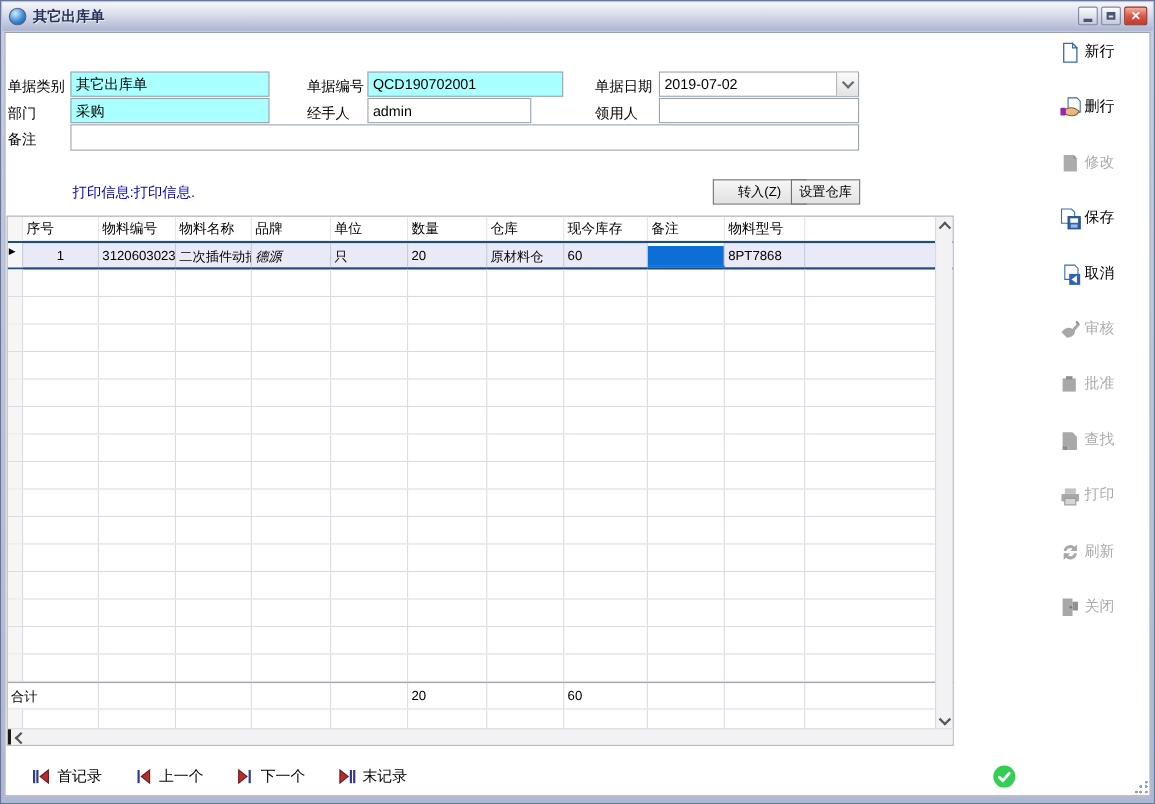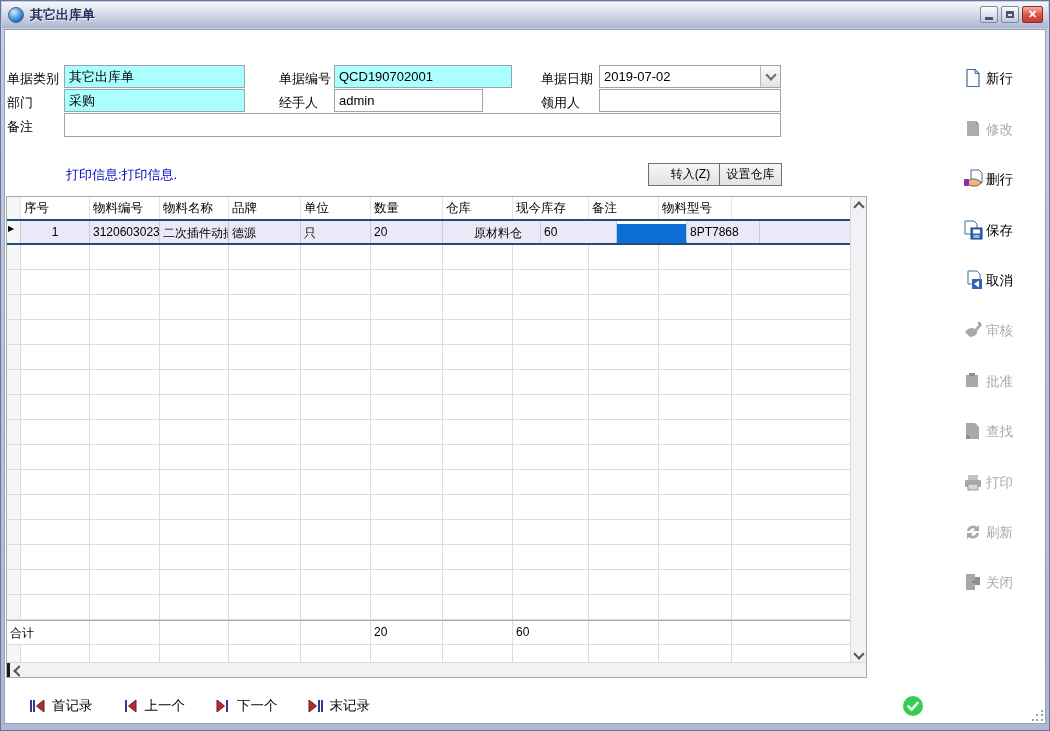--- a/index.html
+++ b/index.html
@@ -33,21 +33,21 @@
   .grow.sel .gcell{border-right-color:#C9C9DE;}
   .gcell.selcell{background:linear-gradient(#fff 0,#fff 3px,#0D6FD6 3px);border-bottom:2px solid #0D6FD6;}
   .gcell.num{text-align:center;padding-left:0;}
   .vsb{position:absolute;top:0;right:0;width:16px;height:467px;background:#F2F2F4;border-left:1px solid #D9D9DE;box-sizing:border-box;}
   .hsb{position:absolute;left:0;bottom:0;width:899px;height:15px;background:#F2F2F4;border-top:1px solid #D9D9DE;box-sizing:border-box;}
   .sb-arrow{position:absolute;display:flex;align-items:center;justify-content:center;width:15px;height:15px;color:#505050;}
   .chev2{width:6px;height:6px;border-right:2px solid #555;border-bottom:2px solid #555;}
   .hsb-mark{position:absolute;left:0;top:0;width:3px;height:14px;background:#1A1A1A;}
   
   .sidebar{position:absolute;left:936px;top:8px;width:106px;display:grid;grid-auto-rows:50.4px;}
-  .side-btn{display:flex;align-items:flex-end;padding-left:22px;cursor:default;}
+  .side-btn{display:flex;align-items:flex-start;padding-left:22px;cursor:default;}
   .side-btn .sicon{width:20px;height:20px;margin-right:3px;flex:0 0 auto;}
   .side-btn .slabel{font-size:13.5px;color:#000;}
   .side-btn.disabled .slabel{color:#ABABAB;}
   
   .navbar{position:absolute;left:24px;top:666px;height:20px;display:flex;gap:29px;align-items:center;}
   .nav-item{display:flex;align-items:center;cursor:default;}
   .nav-item .nicon{width:17px;height:14px;margin-right:6px;flex:0 0 auto;}
   .nav-item .nlabel{font-size:13.5px;color:#000;}
   .status-ok{position:absolute;left:897px;top:665px;width:22px;height:22px;}
   .grip{position:absolute;right:1px;bottom:1px;width:13px;height:13px;
@@ -120,24 +120,24 @@
             <div class="gcell" style="width: 76px;">现今库存</div>
             <div class="gcell" style="width: 70px;">备注</div>
             <div class="gcell" style="width: 73px;">物料型号</div>
             <div class="gcell" style="width: 171px; flex: 1 1 auto;"></div>
           </div>
           <div class="grow sel">
             <div class="gcell ind" style="width: 14px;">▶</div>
             <div class="gcell num" style="width: 69px;">1</div>
             <div class="gcell" style="width: 70px;">3120603023</div>
             <div class="gcell" style="width: 69px;">二次插件动插</div>
-            <div class="gcell" style="width: 72px;">德源</div>
+            <div class="gcell" style="width: 72px; font-style: italic;">德源</div>
             <div class="gcell" style="width: 70px;">只</div>
             <div class="gcell" style="width: 72px;">20</div>
-            <div class="gcell" style="width: 70px; margin-left: 28px;">原材料仓</div>
+            <div class="gcell" style="width: 70px;">原材料仓</div>
             <div class="gcell" style="width: 76px;">60</div>
             <div class="gcell selcell" style="width: 70px;"></div>
             <div class="gcell" style="width: 73px;">8PT7868</div>
             <div class="gcell" style="width: 171px; flex: 1 1 auto;"></div>
           </div>
           <div class="grow">
             <div class="gcell ind" style="width: 14px;"></div>
             <div class="gcell" style="width: 69px;"></div>
             <div class="gcell" style="width: 70px;"></div>
             <div class="gcell" style="width: 69px;"></div>
@@ -394,34 +394,34 @@
     </div>
 
     <div class="sidebar" id="sidebar">
         <div class="side-btn">
           <span class="sicon"><svg viewBox="0 0 20 20">
               <path d="M4 1.5h8l4 4v13H4z" fill="#fff" stroke="#3A6EA5" stroke-width="1.2"></path>
               <path d="M12 1.5l4 4h-4z" fill="#D9E6F7" stroke="#3A6EA5"></path>
             </svg></span>
           <span class="slabel">新行</span>
         </div>
-        <div class="side-btn disabled">
-          <span class="sicon"><svg viewBox="0 0 20 20">
-              <path d="M4 2h9l3 3v12H4z" fill="#ACACAC"></path>
-              <path d="M13 2l3 3h-3z" fill="#8F8F8F"></path>
-            </svg></span>
-          <span class="slabel">修改</span>
-        </div>
         <div class="side-btn">
           <span class="sicon"><svg viewBox="0 0 20 20">
               <path d="M8 1h8l3 3v10H8z" fill="#fff" stroke="#3A6EA5"></path>
               <path d="M4 13c2-3 7-4 11-2l3 2-2 3c-4 2-9 1-12-1z" fill="#EBB685" stroke="#8A5A2B"></path>
               <rect x="1" y="10" width="5" height="7" rx="1" fill="#9327B8"></rect>
             </svg></span>
           <span class="slabel">删行</span>
+        </div>
+        <div class="side-btn disabled">
+          <span class="sicon"><svg viewBox="0 0 20 20">
+              <path d="M4 2h9l3 3v12H4z" fill="#ACACAC"></path>
+              <path d="M13 2l3 3h-3z" fill="#8F8F8F"></path>
+            </svg></span>
+          <span class="slabel">修改</span>
         </div>
         <div class="side-btn">
           <span class="sicon"><svg viewBox="0 0 20 20">
               <path d="M2 1h9l3 3v10H2z" fill="#fff" stroke="#3A6EA5"></path>
               <rect x="8" y="8" width="11" height="11" fill="#2E63B8" stroke="#1C4587"></rect>
               <rect x="10" y="9.5" width="7" height="4" fill="#fff"></rect>
               <rect x="10.5" y="15" width="6" height="3" fill="#9DB9E4"></rect>
             </svg></span>
           <span class="slabel">保存</span>
         </div>

